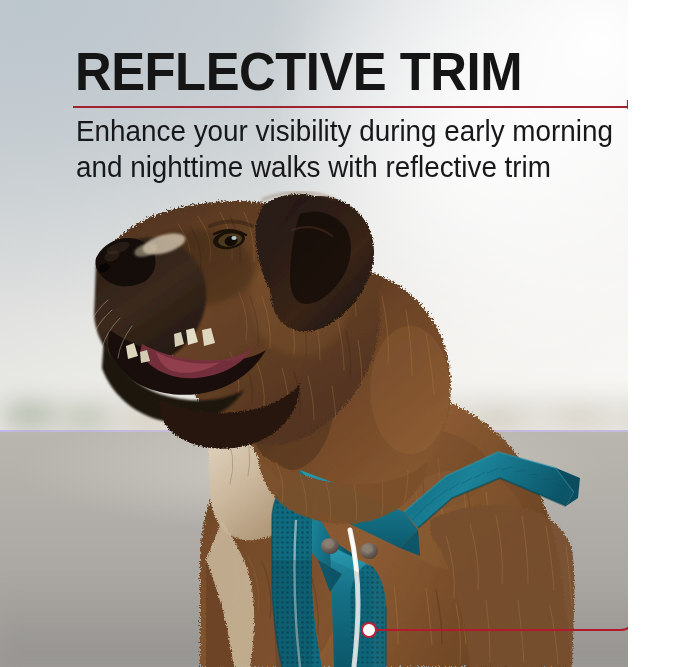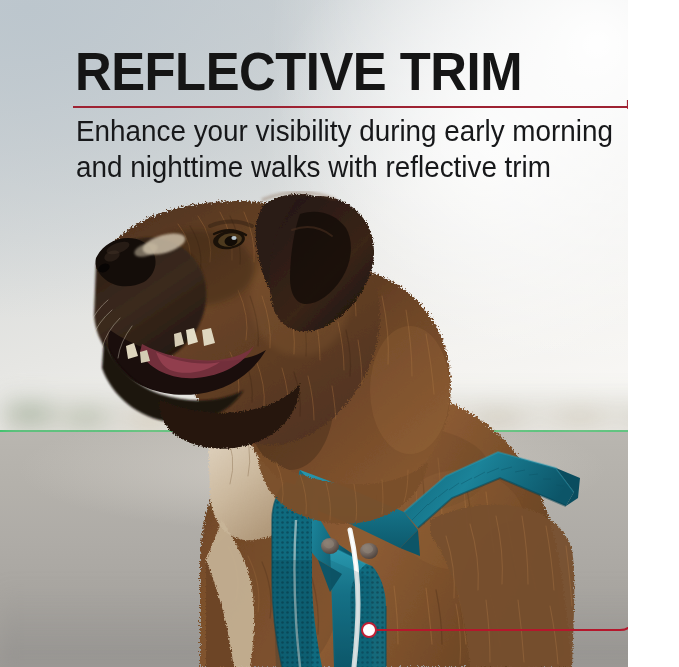--- a/index.html
+++ b/index.html
@@ -2,21 +2,21 @@
 <html><head>
 <meta charset="utf-8">
 <style>
   html,body{margin:0;padding:0;background:#fff;}
   body{font-family:"Liberation Sans",sans-serif;}
 
   #stage{
     position:relative;
     width:628px;height:667px;
     overflow:hidden;
-    background:#22c55e;
+    background:#c4b5fd;
   }
 
   
   .photo{position:absolute;inset:0;overflow:hidden;}
 
   .sky{
     position:absolute;left:0;top:0;width:679px;height:430px;
     background:
       radial-gradient(circle at 88% 10%, rgba(255,255,255,.98) 0%, rgba(255,255,255,0) 46%),
       radial-gradient(circle at 72% 34%, rgba(255,255,255,.80) 0%, rgba(255,255,255,0) 40%),

